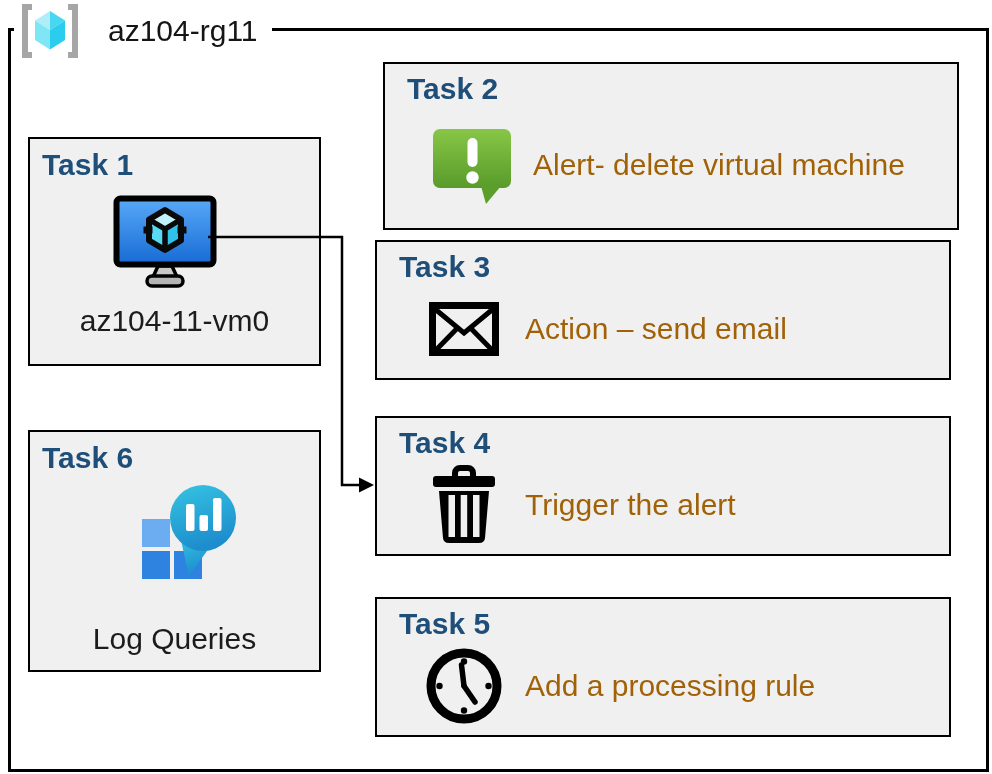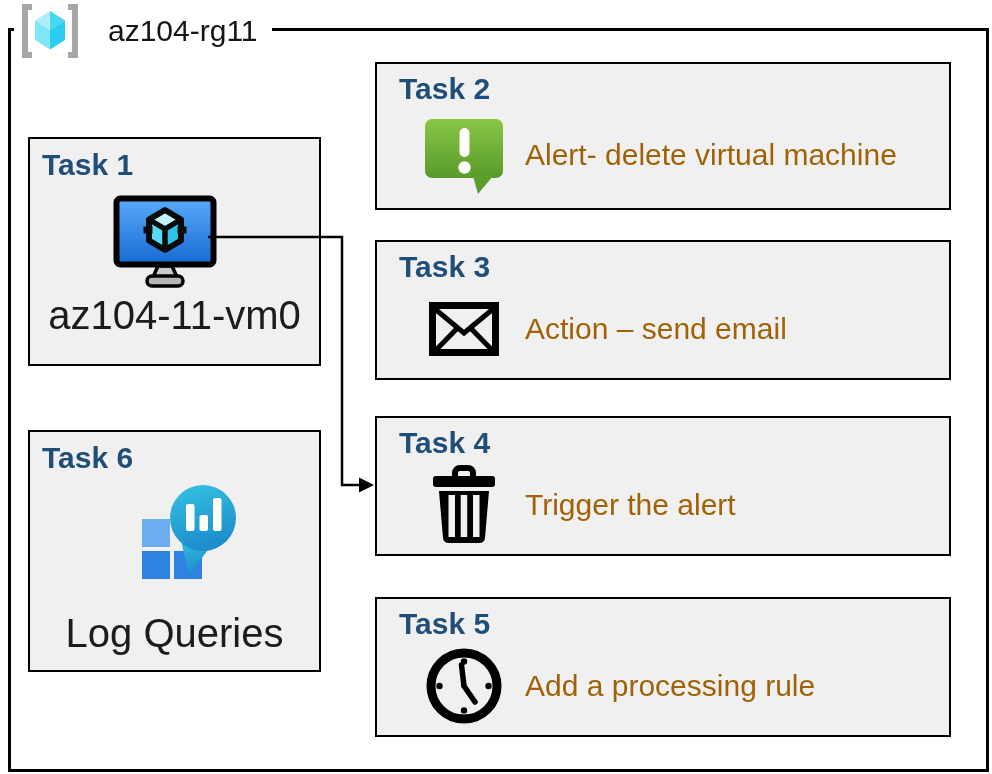--- a/index.html
+++ b/index.html
@@ -17,21 +17,21 @@
     padding:0 14px 0 4px;
   }
   .rg-name { font-size:30px; color:#151515; }
 
   .task-card {
     position:absolute; background:#f0f0f0; border:2.5px solid #000;
     box-sizing:border-box; z-index:1;
   }
   #task-card-1 { left:28px;  top:137px; width:293px; height:229px; }
   #task-card-6 { left:28px;  top:430px; width:293px; height:242px; }
-  #task-card-2 { left:375px; top:62px;  width:576px; height:148px;text-decoration:underline; }
+  #task-card-2 { left:383px; top:62px;  width:576px; height:168px;text-decoration:underline; }
   #task-card-3 { left:375px; top:240px; width:576px; height:140px; }
   #task-card-4 { left:375px; top:416px; width:576px; height:140px; }
   #task-card-5 { left:375px; top:597px; width:576px; height:140px; }
 
   .task-title {
     position:absolute; top:8px; left:22px; font-weight:bold; font-size:30px;
     color:#1f4e79; line-height:1.1; white-space:nowrap;
   }
   .left-col .task-title { left:12px; top:9px; }
 
@@ -45,21 +45,21 @@
   .card-icon-center {
     position:absolute; left:0; right:0; top:56px;
     display:flex; justify-content:center;
   }
   #task-card-1 .card-icon-center svg { transform:translateX(-10px); }
   #task-card-6 .card-icon-center { top:46px; }
   #task-card-6 .card-icon-center svg { transform:translateX(14px); }
 
   .card-label {
     position:absolute; left:0; right:0; text-align:center;
-    font-size:40px; color:#1c1c1c; white-space:nowrap;
+    font-size:30px; color:#1c1c1c; white-space:nowrap;
   }
   #task-card-1 .card-label { bottom:26px; }
   #task-card-6 .card-label { bottom:14px; }
 
   .connector-svg {
     position:absolute; left:0; top:0; z-index:3; pointer-events:none;
   }
 </style>
 </head>
 <body>

